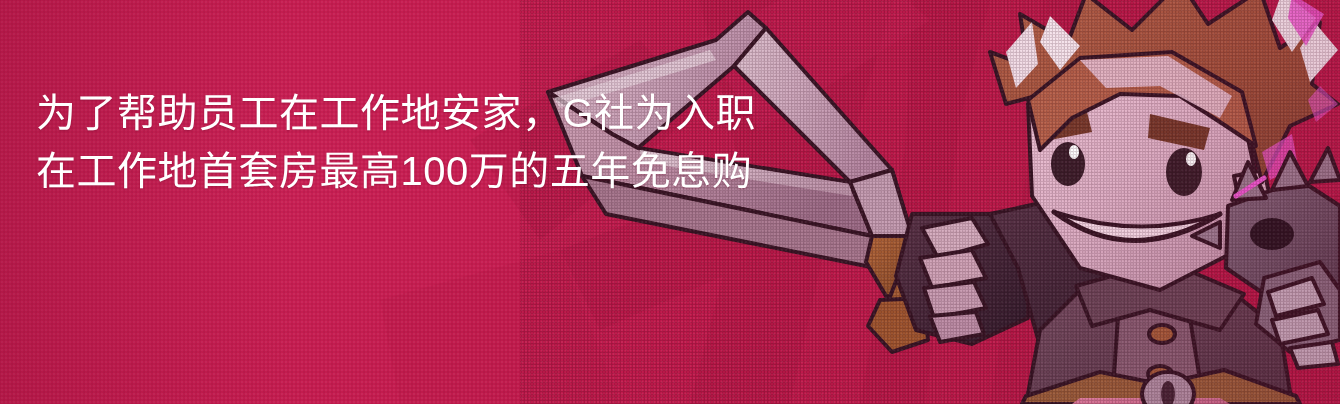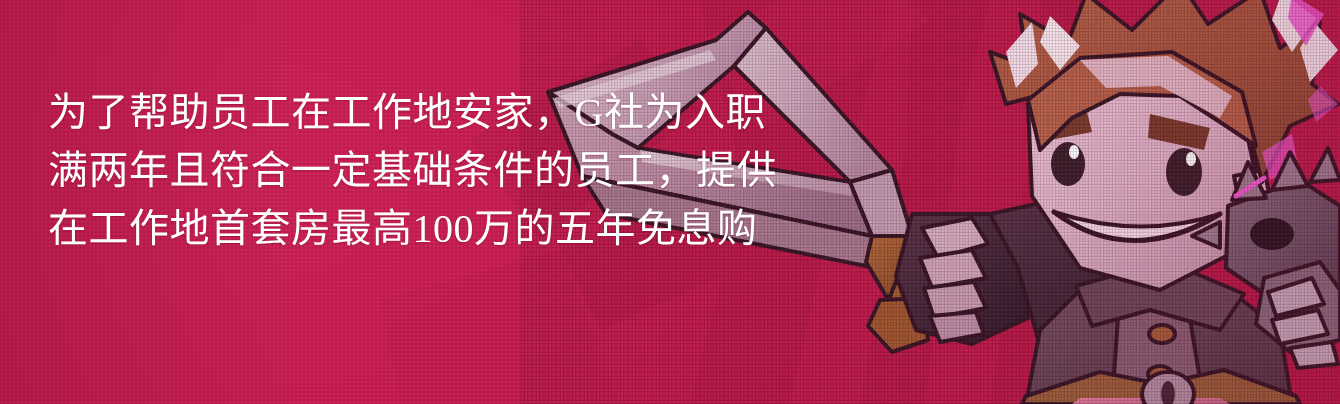--- a/index.html
+++ b/index.html
@@ -58,24 +58,23 @@
     top:0;right:0;width:820px;height:404px;
     background-image:radial-gradient(rgba(60,10,35,.16) 1px, transparent 1.2px);
     background-size:3px 3px;
     mix-blend-mode:multiply;
     pointer-events:none;
   }
 
   
   .copy{
     position:absolute;
-    left:48px;top:84px;
+    left:36px;top:84px;
     width:760px;
     z-index:6;
-    font-family:Liberation Serif, serif;
   }
   .copy-line{
     display:block;
     color:#ffffff;
     font-size:40px;
     line-height:58px;
     letter-spacing:.5px;
     font-weight:400;
     white-space:nowrap;
     text-shadow:0 1px 2px rgba(110,8,44,.35);
@@ -264,17 +263,16 @@
       </g>
     </svg>
   </div>
 
   <div class="art-halftone"></div>
   <div class="bg-dots"></div>
   <div class="vignette"></div>
 
   <div class="copy">
     <span class="copy-line">为了帮助员工在工作地安家，G社为入职</span>
-    <span class="copy-line">满两年且符合一定基础条件的员工，提供</span>
     <span class="copy-line">在工作地首套房最高100万的五年免息购</span>
   </div>
 
 </div>
 
 </body></html>

